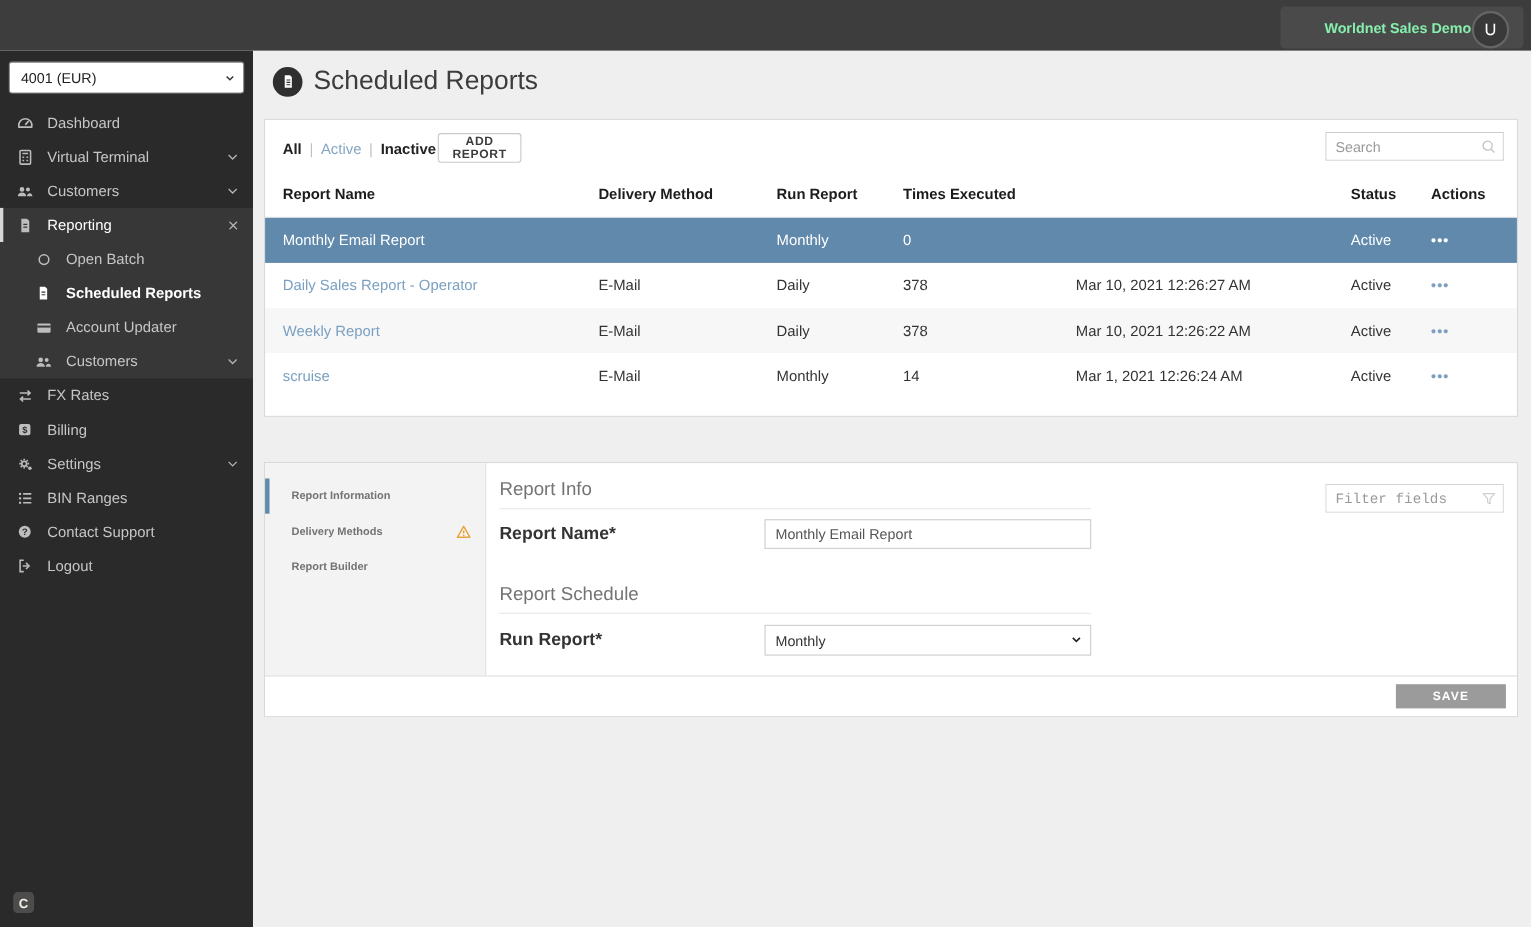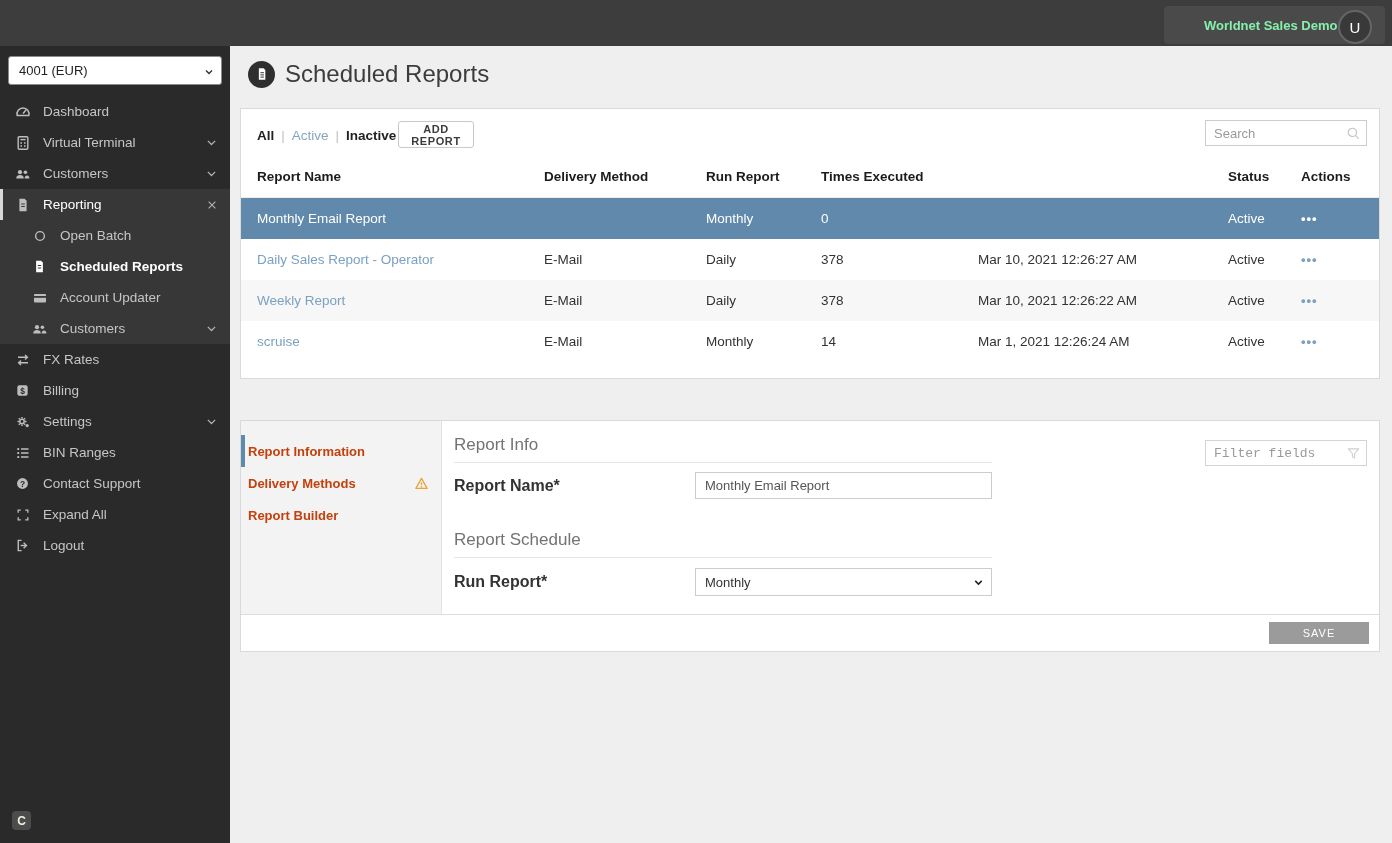--- a/index.html
+++ b/index.html
@@ -69,22 +69,22 @@
   .trow.selected{background:#6089ab}
   .cell{position:absolute;line-height:41px;white-space:nowrap}
   .c1{left:16px}.c2{left:303px}.c3{left:465px}.c4{left:580px}.c5{left:737px}.c6{left:987px}.c7{left:1060px}
   .link{color:#7ba0c2}
   .dots{color:#7ba0c2;font-size:13px;letter-spacing:1px;font-weight:bold}
   .trow.selected .cell{color:#fff}
   .trow.selected .link,.trow.selected .dots{color:#fff}
   
   .dmenu{position:absolute;left:0;top:0;bottom:36px;width:201px;background:#f3f3f3;
     border-right:1px solid #e3e3e3;padding-top:14px;box-sizing:border-box}
-  .dtab{height:32px;display:flex;align-items:center;padding:0 12px 0 3px;
-    border-left:4px solid transparent;font-size:13px;font-weight:bold;color:#c2410c;cursor:pointer}
+  .dtab{height:32px;display:flex;align-items:center;padding:0 12px 0 20px;
+    border-left:4px solid transparent;font-size:10px;font-weight:bold;color:#737373;cursor:pointer}
   .dtab.active{border-left-color:#5e8aac}
   .dtab .warn{margin-left:auto;display:flex;align-items:center}
   .dmain{position:absolute;left:202px;top:0;right:0;bottom:36px}
   .filter-wrap{position:absolute;right:12px;top:19px;width:162px;height:26px;border:1px solid #d4d4d4;background:#fff;box-sizing:border-box}
   .filter-wrap input{border:none;outline:none;width:100%;height:100%;box-sizing:border-box;
     padding:0 26px 0 8px;font-size:13px;color:#444;font-family:Liberation Mono, monospace}
   .filter-wrap input::placeholder{color:#9a9a9a}
   .filter-wrap .ficon{position:absolute;right:5px;top:5px}
   .sec-title{position:absolute;left:11px;font-size:17px;color:#737373;white-space:nowrap}
   .t1{top:14px}.t2{top:109px}
@@ -95,21 +95,21 @@
   .text-input{position:absolute;left:252px;width:297px;height:27px;border:1px solid #ccc;
     box-sizing:border-box;font-size:13px;color:#555;padding:0 9px;font-family:"Liberation Sans",sans-serif;outline:none}
   .ti1{top:51px}
   .select-wrap{position:absolute;left:252px;top:147px;width:297px;height:28px}
   .select-wrap select{appearance:none;-webkit-appearance:none;width:100%;height:100%;
     border:1px solid #ccc;background:#fff;color:#333;font-size:13px;padding:0 24px 0 9px;
     font-family:"Liberation Sans",sans-serif}
   .select-wrap .sel-chev{top:7px;color:#222}
   .dfoot{position:absolute;left:0;right:0;bottom:0;height:36px;border-top:1px solid #ddd;background:#fff}
   .save-btn{position:absolute;right:10px;top:7px;width:100px;height:22px;background:#9b9b9b;
-    border:none;color:#fff;font-size:11px;font-weight:normal;letter-spacing:1px;cursor:pointer;
+    border:none;color:#fff;font-size:11px;font-weight:bold;letter-spacing:1px;cursor:pointer;
     display:flex;align-items:center;justify-content:center;font-family:"Liberation Sans",sans-serif}
 </style>
 </head>
 <body>
 
 <div class="topbar">
   <div class="account-chip">
     <span class="acct-label">Worldnet Sales Demo</span>
     <span class="avatar">U</span>
   </div>
@@ -282,28 +282,20 @@
       <span class="nicon">
         <svg width="15" height="15" viewBox="0 0 16 16">
             <circle cx="8" cy="8" r="5.8" fill="currentColor"></circle>
             <text x="8" y="11.3" text-anchor="middle" font-size="9" font-weight="bold" fill="#2a2a2b" font-family="'Liberation Sans',sans-serif">?</text>
           </svg>
       </span>
       <span class="nlabel">Contact Support</span>
     </div>
     <div class="nav-item">
       <span class="nicon">
-        <svg width="14" height="14" viewBox="0 0 16 16">
-            <path d="M2.5 5.5v-3h3M13.5 5.5v-3h-3M2.5 10.5v3h3M13.5 10.5v3h-3" fill="none" stroke="currentColor" stroke-width="1.5"></path>
-          </svg>
-      </span>
-      <span class="nlabel">Expand All</span>
-    </div>
-    <div class="nav-item">
-      <span class="nicon">
         <svg width="15" height="15" viewBox="0 0 16 16">
             <path d="M7 2.5H3.5v11H7" fill="none" stroke="currentColor" stroke-width="1.5"></path>
             <path d="M9.2 5L12.2 8l-3 3" fill="none" stroke="currentColor" stroke-width="1.5"></path>
             <path d="M6 8h6" stroke="currentColor" stroke-width="1.5"></path>
           </svg>
       </span>
       <span class="nlabel">Logout</span>
     </div>
   </div>
 

